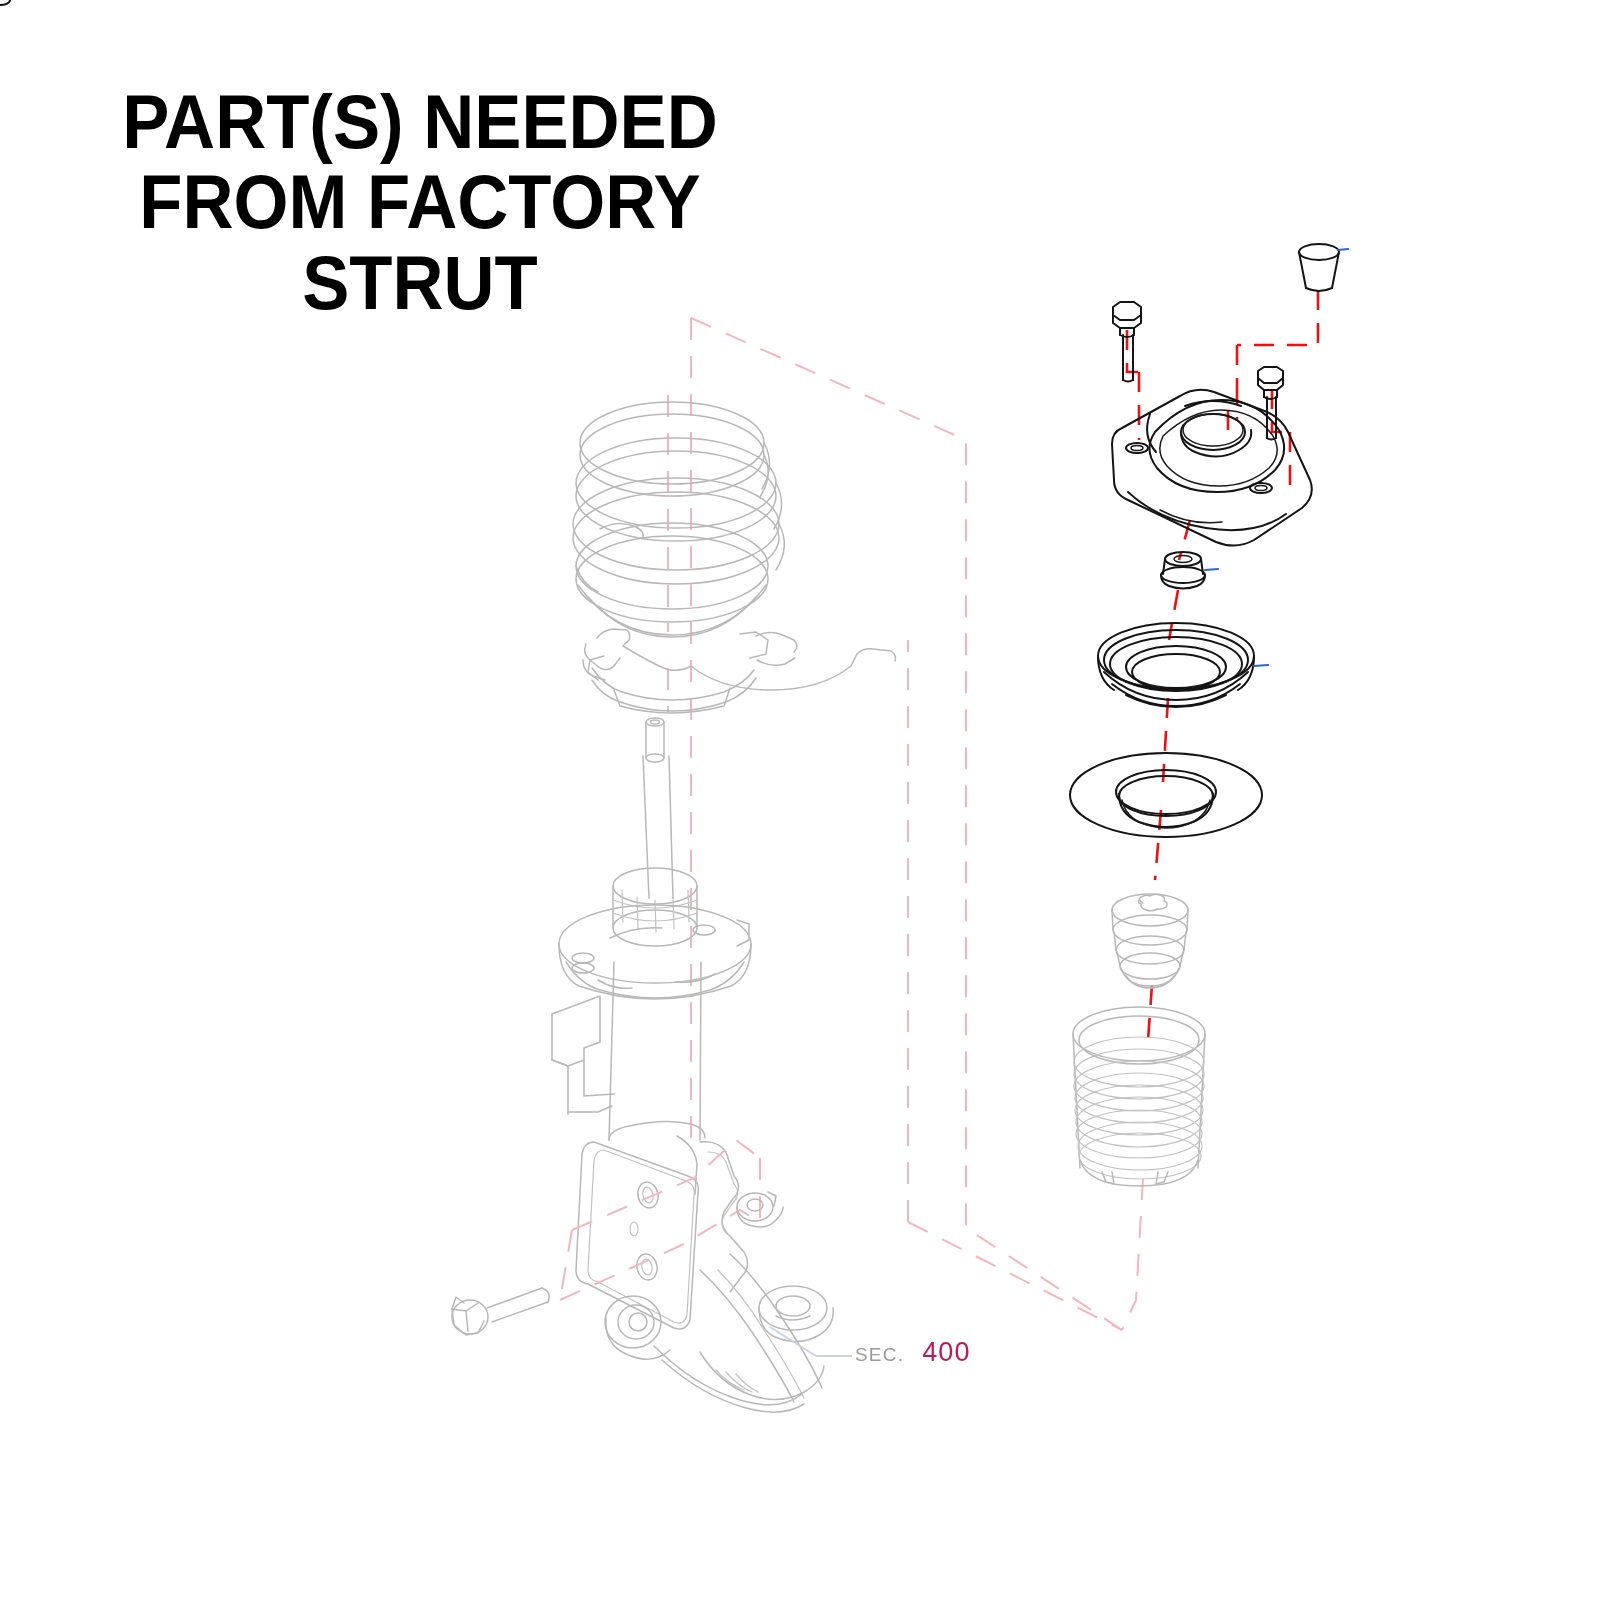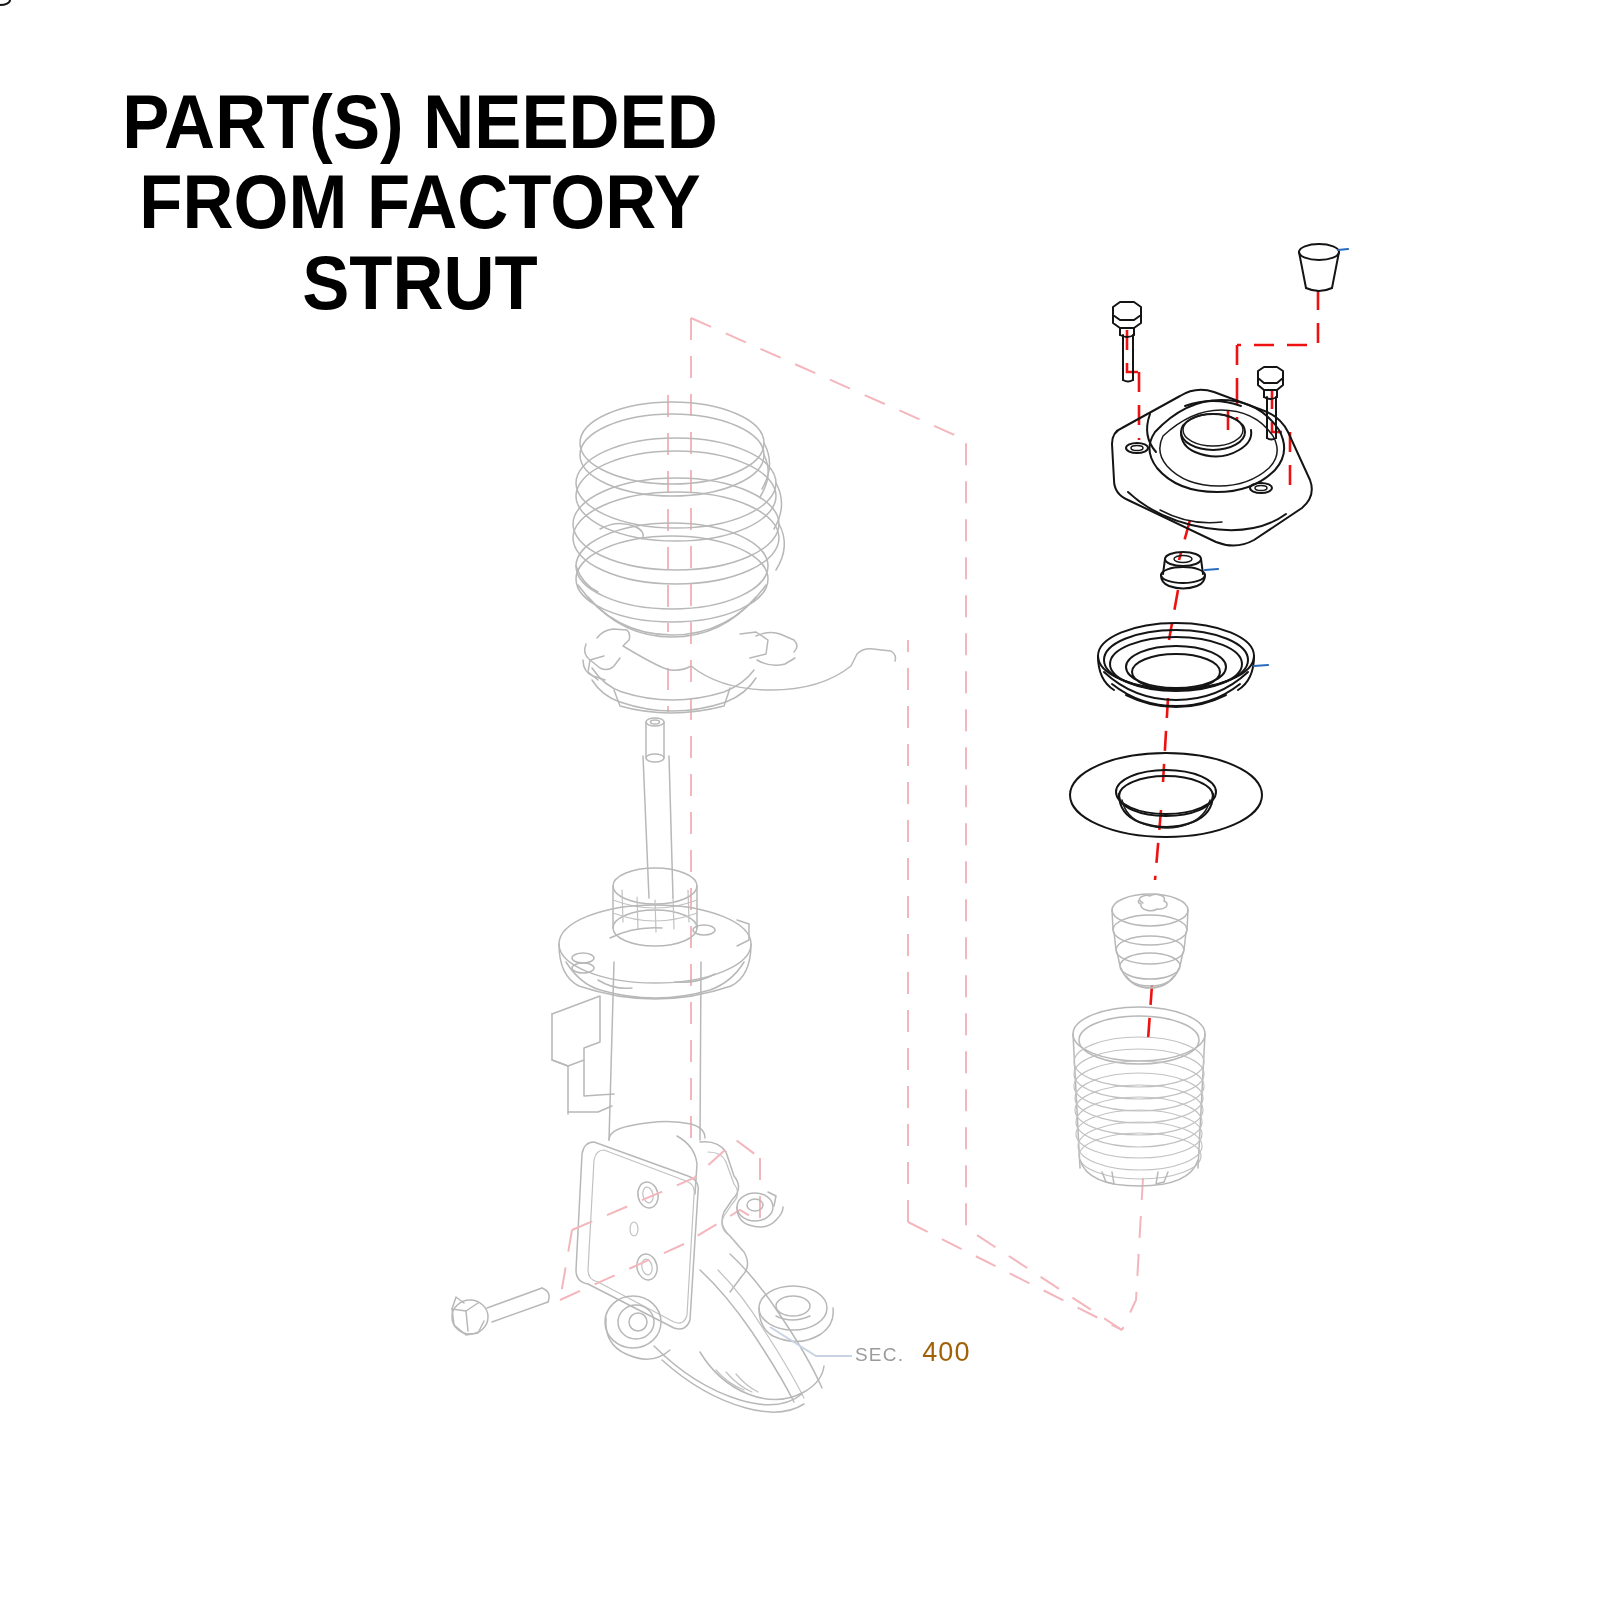--- a/index.html
+++ b/index.html
@@ -65,21 +65,21 @@
   }
   #sec-callout .sec-word {
     font-family: "Liberation Sans", sans-serif;
     font-size: 19px;
     color: #9b9b9b;
     letter-spacing: 1.2px;
   }
   #sec-callout .sec-num {
     font-family: "Liberation Sans", sans-serif;
     font-size: 27px;
-    color: #a16207;
+    color: #be185d;
     letter-spacing: 1.2px;
     margin-left: 18px;
   }
 </style>
 </head>
 <body>
 
 <div id="stage">
 
   <div id="title-block">

